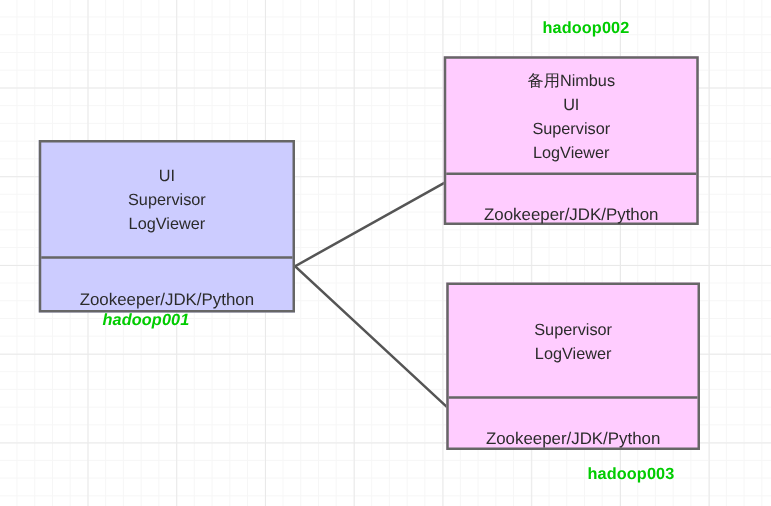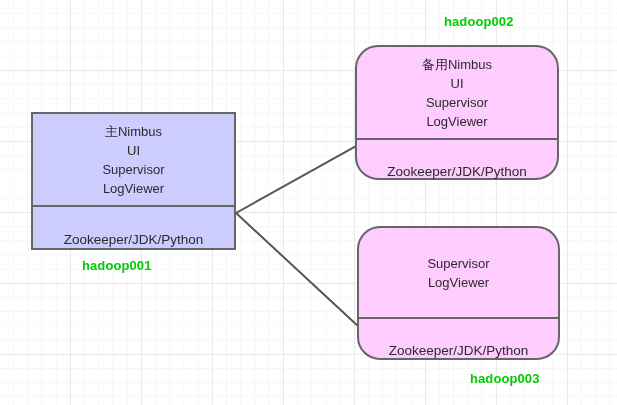--- a/index.html
+++ b/index.html
@@ -79,21 +79,20 @@
     line-height: 19px;
     margin-top: 24px;
   }
 
   .node.master {
     background-color: #ccccff;
   }
 
   .node.worker {
     background-color: #ffccff;
-    border-radius: 23px;
   }
 
   
   #node-hadoop001 {
     left: 31px;
     top: 112px;
     width: 205px;
     height: 138px;
   }
   #node-hadoop001 .node-bottom { height: 37px; }
@@ -116,37 +115,36 @@
 
   .host-label {
     position: absolute;
     font-size: 13px;
     font-weight: bold;
     color: #00cc00;
     white-space: nowrap;
     letter-spacing: 0.1px;
   }
 
-  #label-hadoop001 { left: 82px; top: 258px; }
-  #label-hadoop002 { left: 408px; top: 14px; padding-left: 36px; }
+  #label-hadoop001 { left: 82px; top: 248px; font-style: italic; }
+  #label-hadoop002 { left: 398px; top: 14px; padding-left: 36px; }
   #label-hadoop003 { left: 422px; top: 371px; padding-left: 48px; }
 </style>
 </head>
 <body>
 
 <div id="canvas">
 
   <svg class="edges" viewBox="0 0 617 405" width="617" height="405" aria-hidden="true">
     <line x1="236" y1="213" x2="356" y2="146" stroke="#555555" stroke-width="2" stroke-linecap="square"></line>
     <line x1="236" y1="213" x2="358" y2="326" stroke="#555555" stroke-width="2" stroke-linecap="square"></line>
   </svg>
 
   <div class="node master" id="node-hadoop001">
     <div class="node-top">
-      <div class="node-line">主Nimbus</div>
       <div class="node-line">UI</div>
       <div class="node-line">Supervisor</div>
       <div class="node-line">LogViewer</div>
     </div>
     <div class="node-bottom">
       <div class="node-line">Zookeeper/JDK/Python</div>
     </div>
   </div>
   <div class="host-label" id="label-hadoop001">hadoop001</div>
 

